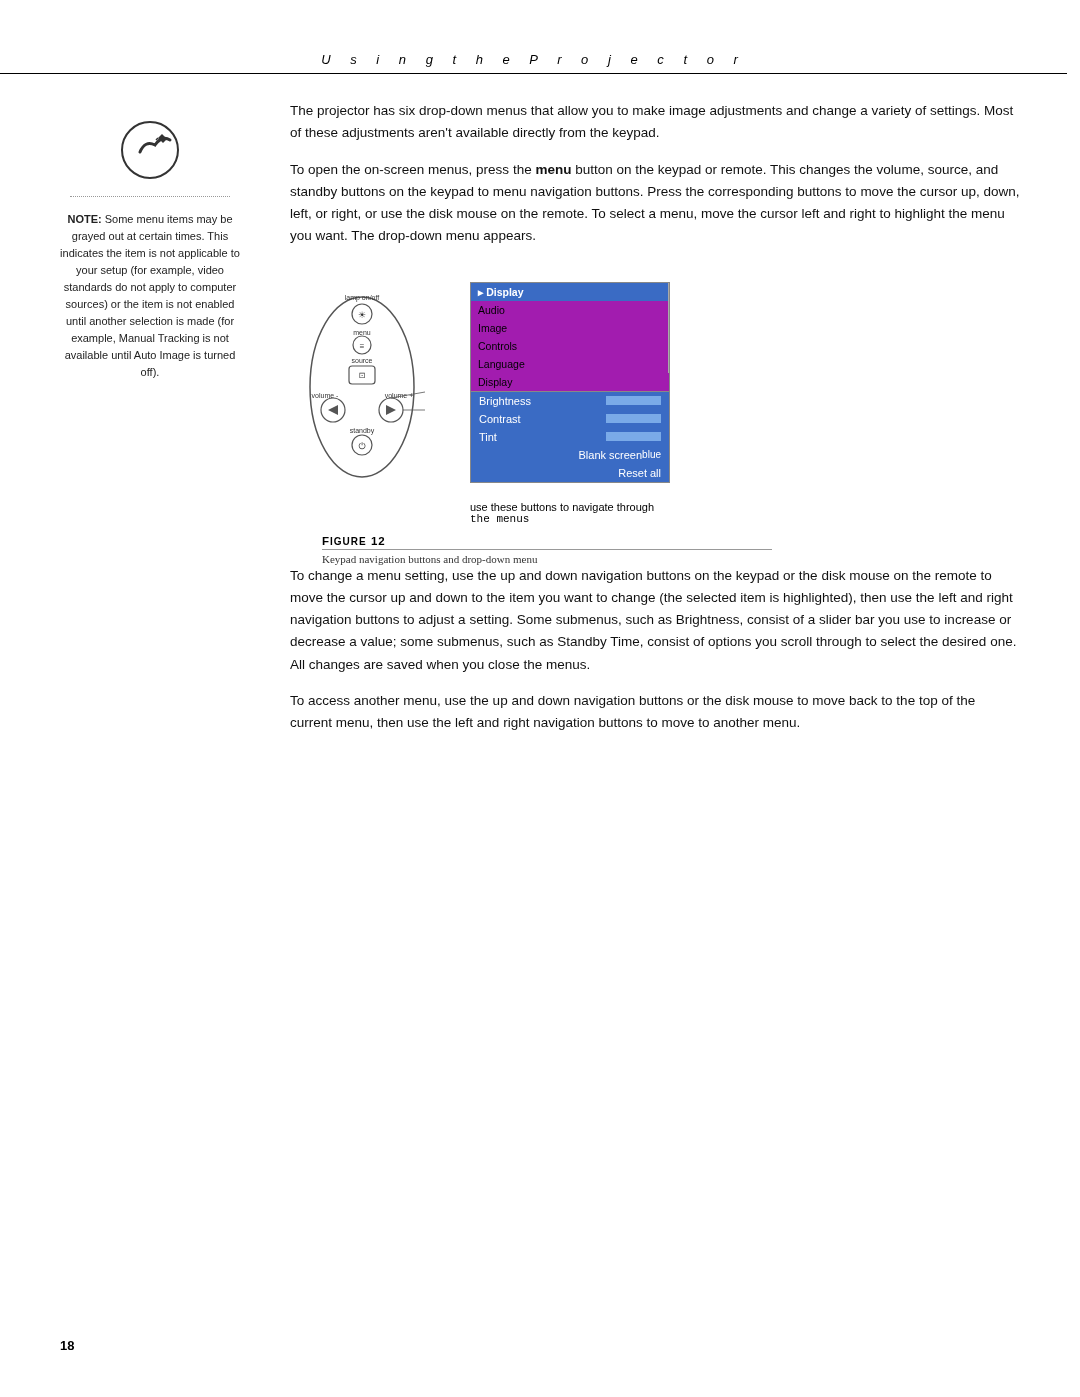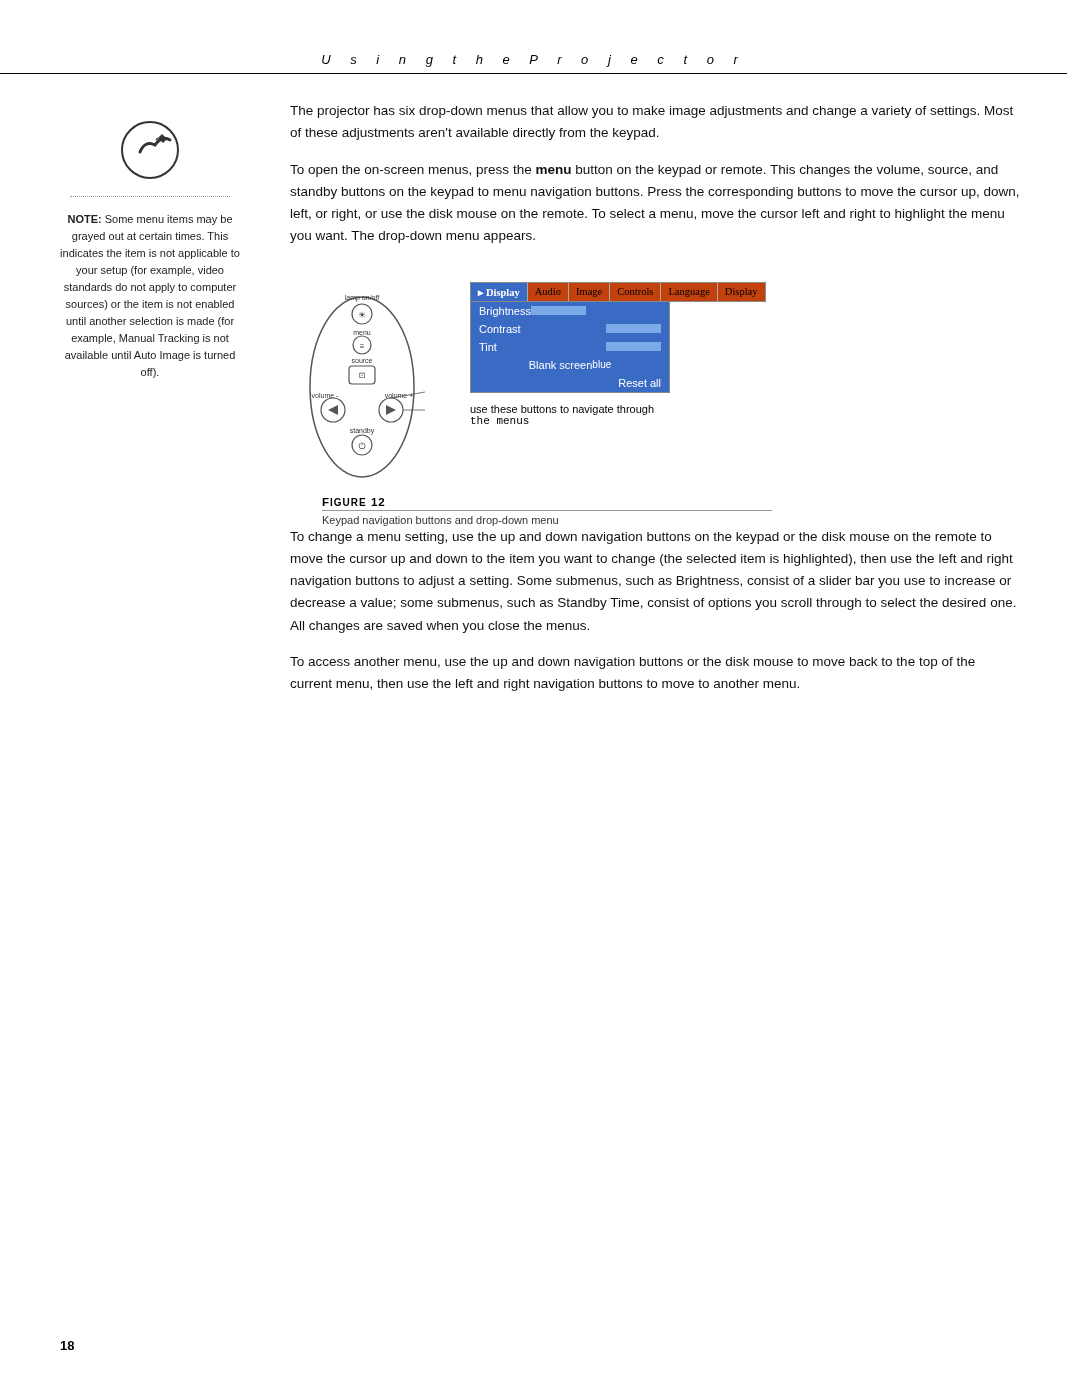--- a/index.html
+++ b/index.html
@@ -251,65 +251,65 @@
             <text x="72" y="187" text-anchor="middle" font-family="Arial" font-size="9" fill="#333">⏻</text>
 
             <line x1="113" y1="148" x2="135" y2="148" stroke="#555" stroke-width="0.8"></line>
             <line x1="101" y1="136" x2="135" y2="130" stroke="#555" stroke-width="0.8"></line>
           </svg>
         </div>
 
         <div style="display:flex; flex-direction:column; gap:8px;">
 
           <div style="margin-top:20px;">
-            <div style="display:flex; flex-direction:row; background:#c2410c; border:1px solid #888; font-family:Liberation Serif, serif; font-size:10.5px;">
+            <div style="display:flex; flex-direction:column; background:#a21caf; border:1px solid #888; font-family:Liberation Sans, sans-serif; font-size:10.5px;">
               <div style="padding:3px 7px; background:#3a6bc4; color:#fff; font-weight:bold; border-right:1px solid #aaa;">▸ Display</div>
               <div style="padding:3px 7px; border-right:1px solid #aaa;">Audio</div>
               <div style="padding:3px 7px; border-right:1px solid #aaa;">Image</div>
               <div style="padding:3px 7px; border-right:1px solid #aaa;">Controls</div>
               <div style="padding:3px 7px; border-right:1px solid #aaa;">Language</div>
               <div style="padding:3px 7px;">Display</div>
             </div>
 
             <div style="background:#3a6bc4; border:1px solid #888; border-top:none; width:200px;">
-              <div style="display:flex;align-items:center;padding:3px 8px;font-family:Arial,sans-serif;font-size:11px;color:#fff; background:#3a6bc4;">
+              <div style="display:flex;align-items:center;justify-content:space-between;padding:3px 8px;font-family:Arial,sans-serif;font-size:11px;color:#fff; background:#3a6bc4;">
                 <span>Brightness</span>
                 <span style="width:55px;height:9px;background:#7aaae8;display:inline-block;"></span>
               </div>
               <div style="display:flex;align-items:center;justify-content:space-between;padding:3px 8px;font-family:Arial,sans-serif;font-size:11px;color:#fff; background:#3a6bc4;">
                 <span>Contrast</span>
                 <span style="width:55px;height:9px;background:#7aaae8;display:inline-block;"></span>
               </div>
               <div style="display:flex;align-items:center;justify-content:space-between;padding:3px 8px;font-family:Arial,sans-serif;font-size:11px;color:#fff; background:#3a6bc4;">
                 <span>Tint</span>
                 <span style="width:55px;height:9px;background:#7aaae8;display:inline-block;"></span>
               </div>
-              <div style="display:flex;align-items:center;justify-content:center;padding:3px 8px;font-family:Arial,sans-serif;font-size:11px;color:#fff; background:#3a6bc4;">
+              <div style="display:flex;align-items:center;justify-content:flex-end;padding:3px 8px;font-family:Arial,sans-serif;font-size:11px;color:#fff; background:#3a6bc4;">
                 <span>Blank screen</span>
                 <span style="font-size:10px;">blue</span>
               </div>
               <div style="display:flex;align-items:center;justify-content:flex-end;padding:3px 8px;font-family:Arial,sans-serif;font-size:11px;color:#fff; background:#3a6bc4;">
                 <span>Reset all</span>
               </div>
             </div>
           </div>
 
-          <div class="nav-annotation" style="padding-top:0; margin-top:2px;">
+          <div class="nav-annotation" style="padding-top:0; margin-top:10px;">
             <div style="font-family:Arial,sans-serif;font-size:11px;">use these buttons to navigate through</div>
             <div style="font-family:Liberation Mono, monospace;font-size:11px;">the menus</div>
           </div>
         </div>
 
       </div>
 
       <div class="figure-bottom">
         <div class="figure-label">
           <span style="font-family:Arial,sans-serif;font-size:11.5px;font-weight:bold;letter-spacing:1px;">F<span style="font-size:10px;">IGURE</span> 12</span>
         </div>
-        <div class="figure-caption" style="font-family:Liberation Sans, sans-serif;font-size:11px;color:#333;border-top:1px solid #999;padding-top:3px;margin-top:2px; width:450px;">Keypad navigation buttons and drop-down menu</div>
+        <div class="figure-caption" style="font-family:Liberation Serif, serif;font-size:11px;color:#333;border-top:1px solid #999;padding-top:3px;margin-top:2px; width:450px;">Keypad navigation buttons and drop-down menu</div>
       </div>
     </div>
 
     <div class="body-text">To change a menu setting, use the up and down navigation buttons on the keypad or the disk mouse on the remote to move the cursor up and down to the item you want to change (the selected item is highlighted), then use the left and right navigation buttons to adjust a setting. Some submenus, such as Brightness, consist of a slider bar you use to increase or decrease a value; some submenus, such as Standby Time, consist of options you scroll through to select the desired one. All changes are saved when you close the menus.</div>
 
     <div class="body-text">To access another menu, use the up and down navigation buttons or the disk mouse to move back to the top of the current menu, then use the left and right navigation buttons to move to another menu.</div>
 
   </div>
 </div>
 

